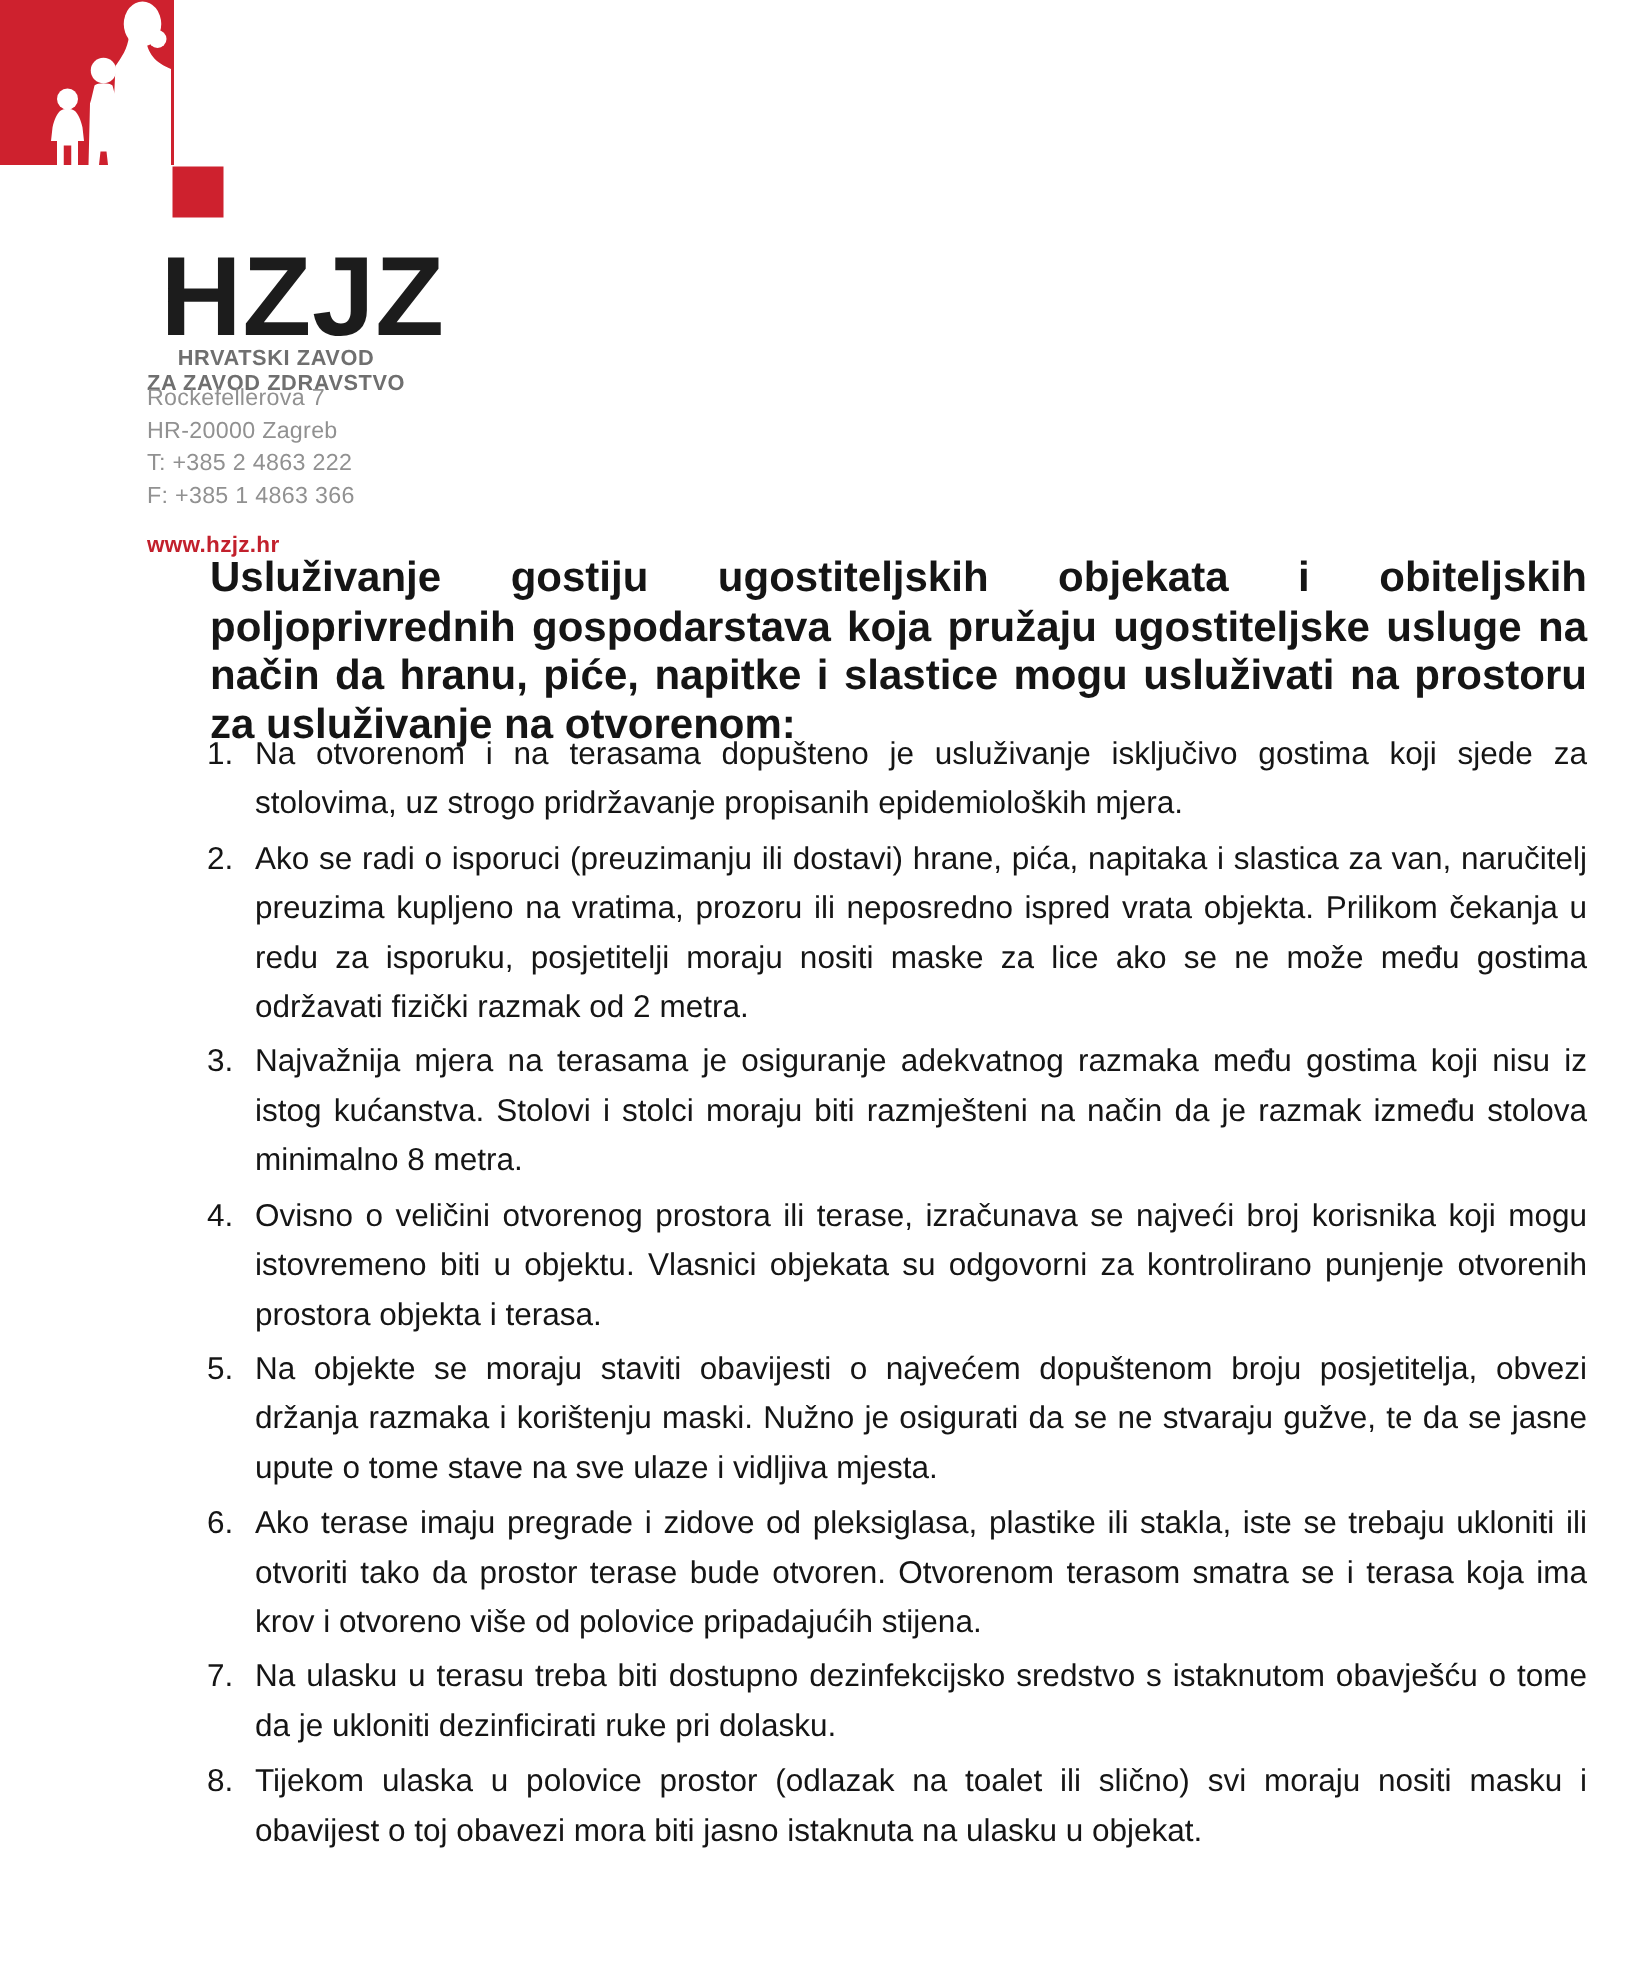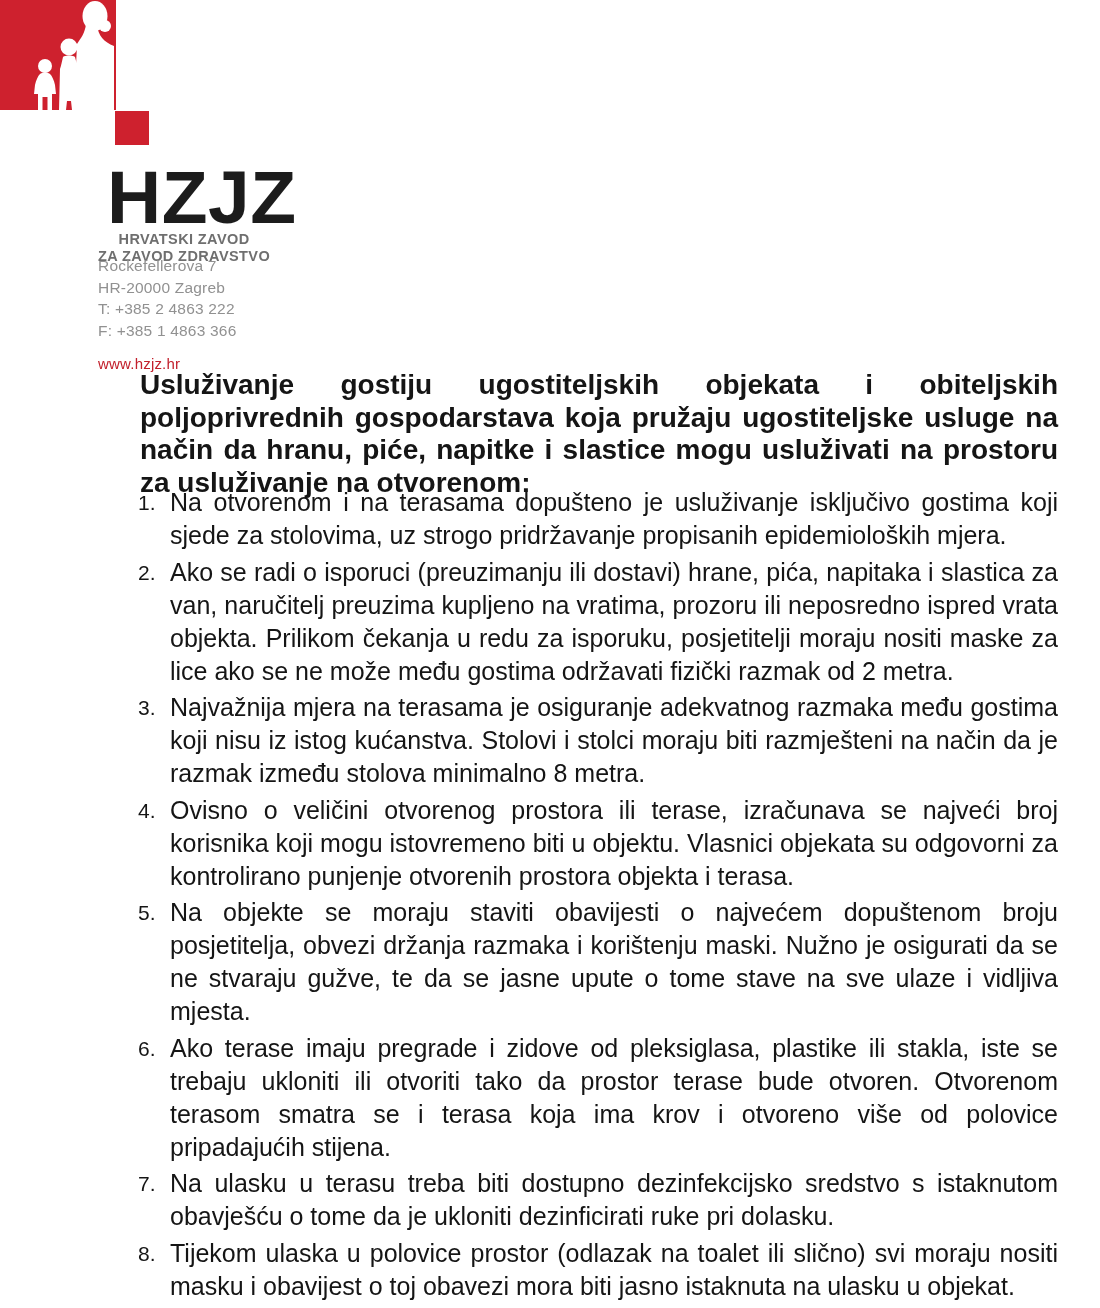--- a/index.html
+++ b/index.html
@@ -50,21 +50,21 @@
     font-size: 15.5px;
     line-height: 21.7px;
     letter-spacing: 0.2px;
     color: #919191;
   }
   .website {
     position: absolute;
     left: 98px;
     top: 355px;
     font-size: 15px;
-    font-weight: normal;
+    font-weight: bold;
     letter-spacing: 0.2px;
     color: #c2202c;
     text-decoration: none;
     cursor: pointer;
   }
 
   
   .heading {
     position: absolute;
     left: 140px;
@@ -92,21 +92,21 @@
   }
   .item .num {
     flex: 0 0 32px;
     width: 32px;
     font-size: 21px;
     line-height: 33px;
     color: #151515;
   }
   .item .txt {
     flex: 1 1 auto;
-    font-size: 25px;
+    font-size: 21px;
     line-height: 33px;
     color: #151515;
     text-align: justify;
   }
 </style>
 </head>
 <body>
 
 <div class="page">
 

